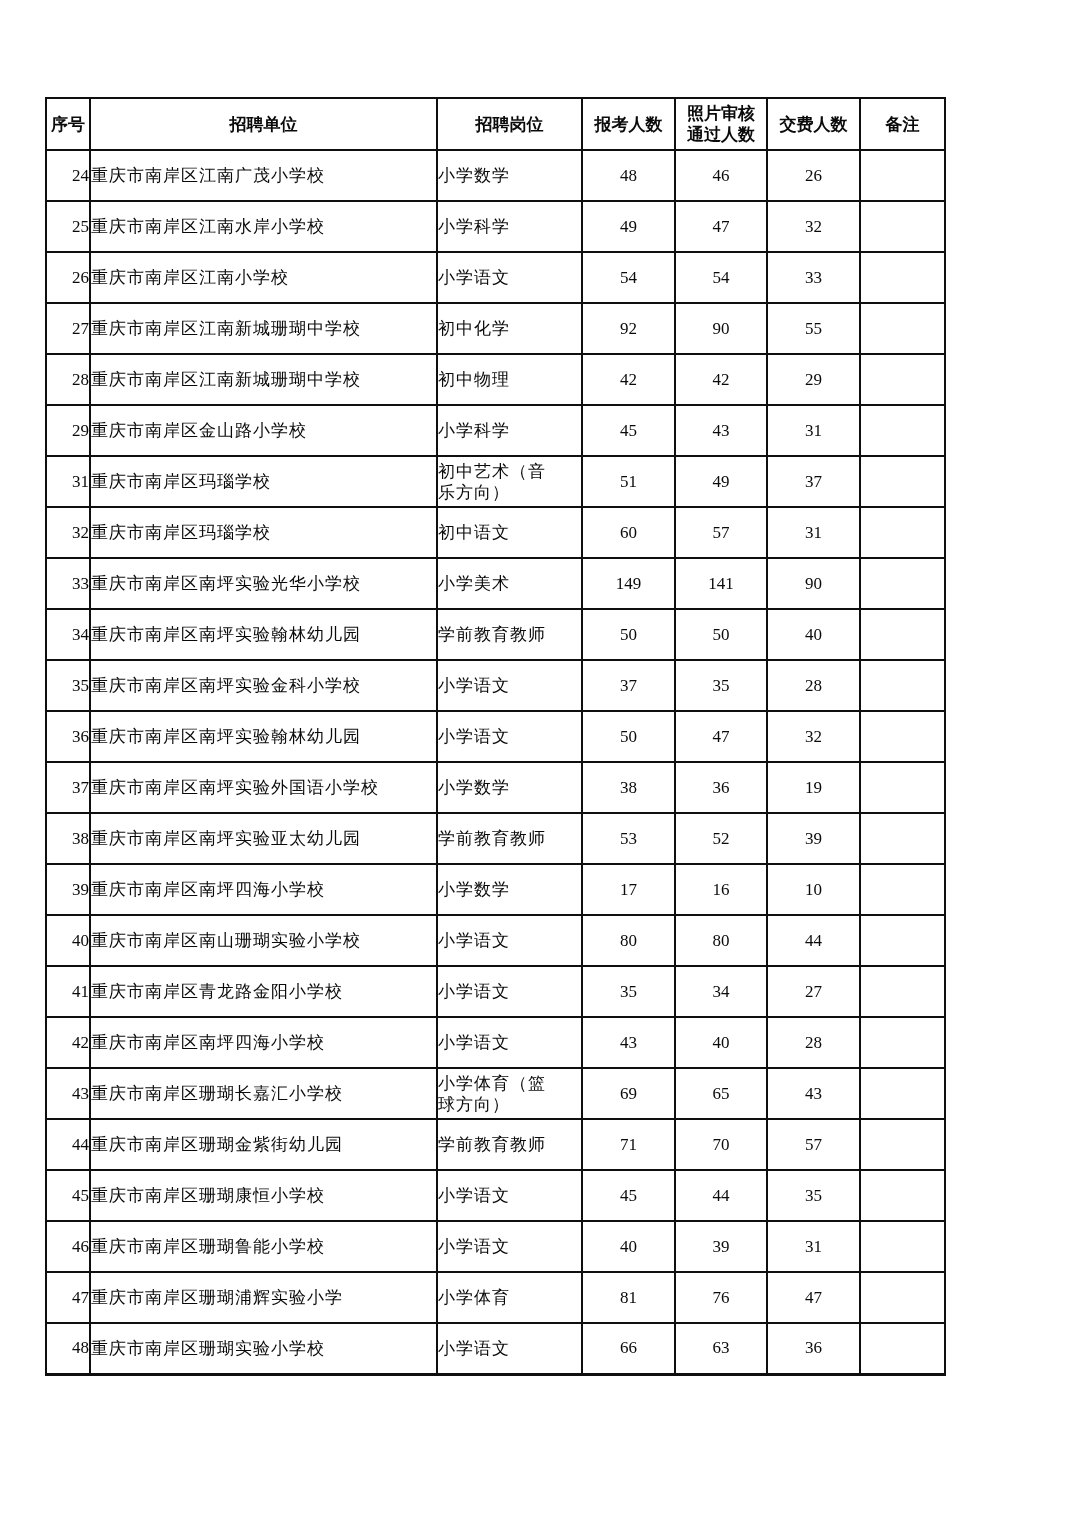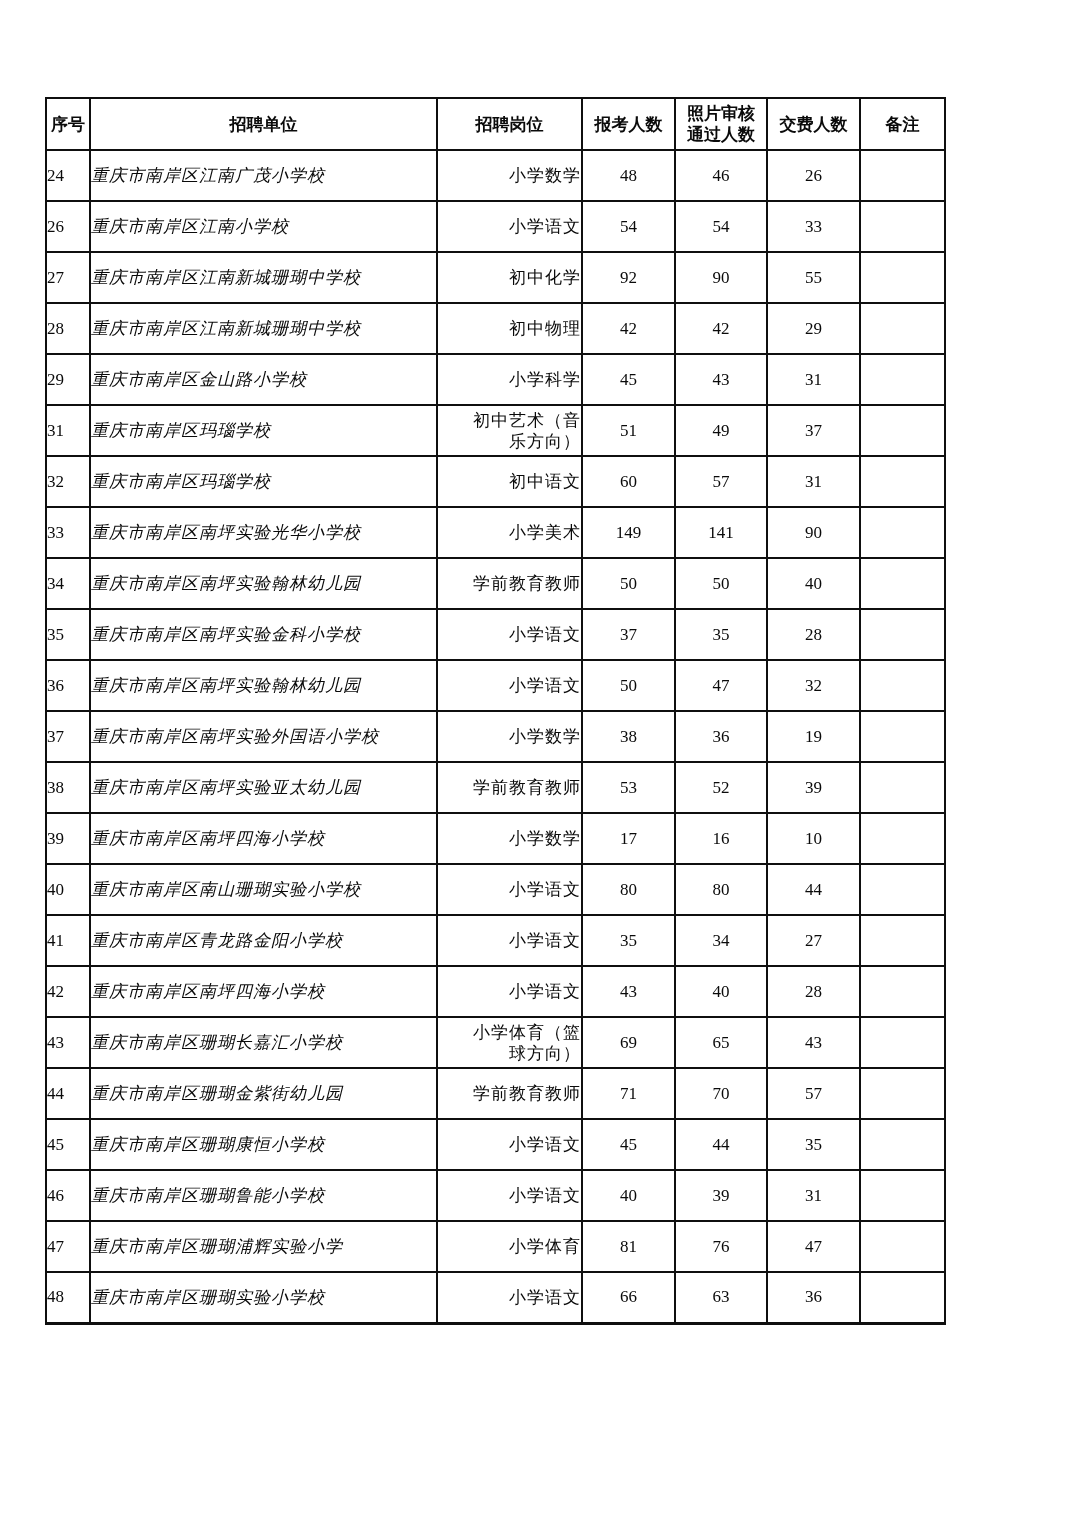--- a/index.html
+++ b/index.html
@@ -40,31 +40,30 @@
   }
   thead tr { height: 52px; }
   tbody tr { height: 51px; }
   th {
     font-weight: bold;
     text-align: center;
     line-height: 21px;
     white-space: pre-line;
   }
   td.c-index {
-    text-align: left;
+    text-align: right;
   }
   td.c-unit {
     text-align: left;
     padding-left: 6px;
     padding-right: 4px;
     letter-spacing: 1px;
-    font-style: italic;
   }
   td.c-position {
-    text-align: right;
+    text-align: left;
     padding-left: 6px;
     padding-right: 4px;
     white-space: pre-line;
     line-height: 21px;
     letter-spacing: 1px;
   }
   td.c-num {
     text-align: center;
   }
 </style>
@@ -98,20 +97,29 @@
         <tr>
     <td class="c-index">24</td>
     <td class="c-unit">重庆市南岸区江南广茂小学校</td>
     <td class="c-position">小学数学</td>
     <td class="c-num">48</td>
     <td class="c-num">46</td>
     <td class="c-num">26</td>
     <td class="c-num"></td>
   </tr>
         <tr>
+    <td class="c-index">25</td>
+    <td class="c-unit">重庆市南岸区江南水岸小学校</td>
+    <td class="c-position">小学科学</td>
+    <td class="c-num">49</td>
+    <td class="c-num">47</td>
+    <td class="c-num">32</td>
+    <td class="c-num"></td>
+  </tr>
+        <tr>
     <td class="c-index">26</td>
     <td class="c-unit">重庆市南岸区江南小学校</td>
     <td class="c-position">小学语文</td>
     <td class="c-num">54</td>
     <td class="c-num">54</td>
     <td class="c-num">33</td>
     <td class="c-num"></td>
   </tr>
         <tr>
     <td class="c-index">27</td>

